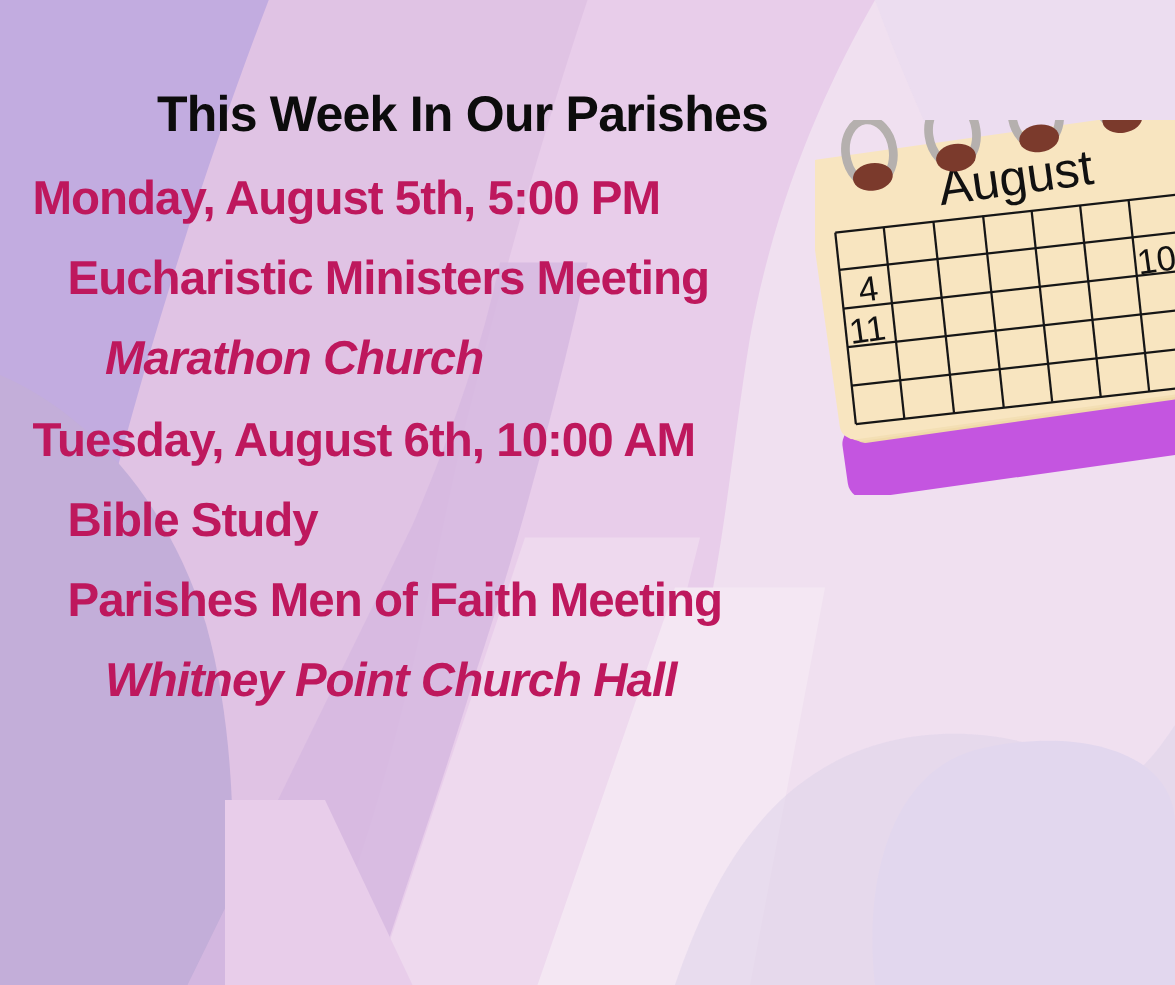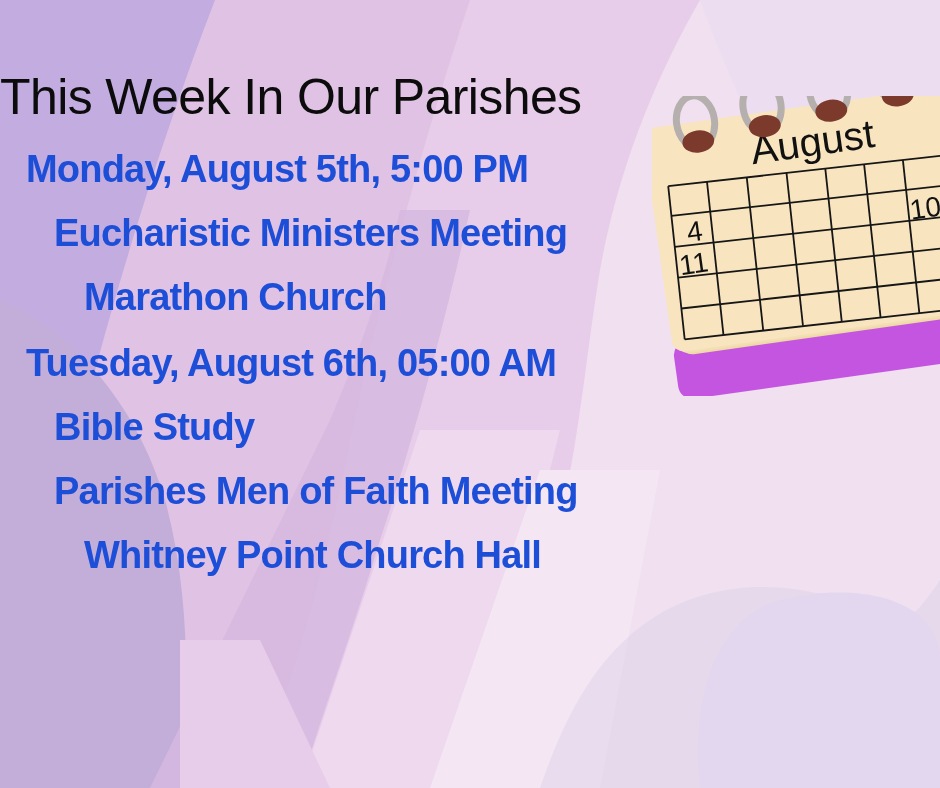--- a/index.html
+++ b/index.html
@@ -28,44 +28,44 @@
   .text-stack {
     position: absolute;
     left: 0;
     top: 0;
     width: 740px;
     padding: 0;
     z-index: 5;
   }
 
   .title {
-    font-size: 50px;
-    font-weight: 400;
+    font-size: 40px;
+    font-weight: 700;
     color: #0c0c0c;
     letter-spacing: -0.6px;
     line-height: 1.0;
     margin: 0;
     padding: 72px 0 0 0;
-    text-align: left;
+    text-align: center;
     white-space: nowrap;
   }
 
   .line {
     font-size: 38px;
     font-weight: 700;
-    color: #1d4ed8;
+    color: #be185d;
     letter-spacing: -0.8px;
     line-height: 1.0;
     white-space: nowrap;
     margin: 0;
   }
 
   .line.day   { padding: 28px 0 0 26px; }
   .line.event { padding: 26px 0 0 54px; }
-  .line.place { padding: 26px 0 0 84px; }
+  .line.place { padding: 26px 0 0 84px; font-style: italic; }
 
   
   .calendar {
     position: absolute;
     left: 652px;
     top: 96px;
     width: 330px;
     height: 300px;
     z-index: 4;
   }
@@ -173,21 +173,21 @@
   </svg>
 
   <div class="text-stack">
 
     <h1 class="title">This Week In Our Parishes</h1>
 
     <div class="line day">Monday, August 5th, 5:00 PM</div>
     <div class="line event">Eucharistic Ministers Meeting</div>
     <div class="line place">Marathon Church</div>
 
-    <div class="line day">Tuesday, August 6th, 05:00 AM</div>
+    <div class="line day">Tuesday, August 6th, 10:00 AM</div>
     <div class="line event">Bible Study</div>
 
     <div class="line event">Parishes Men of Faith Meeting</div>
     <div class="line place">Whitney Point Church Hall</div>
 
   </div>
 
 </div>
 
 </body></html>

